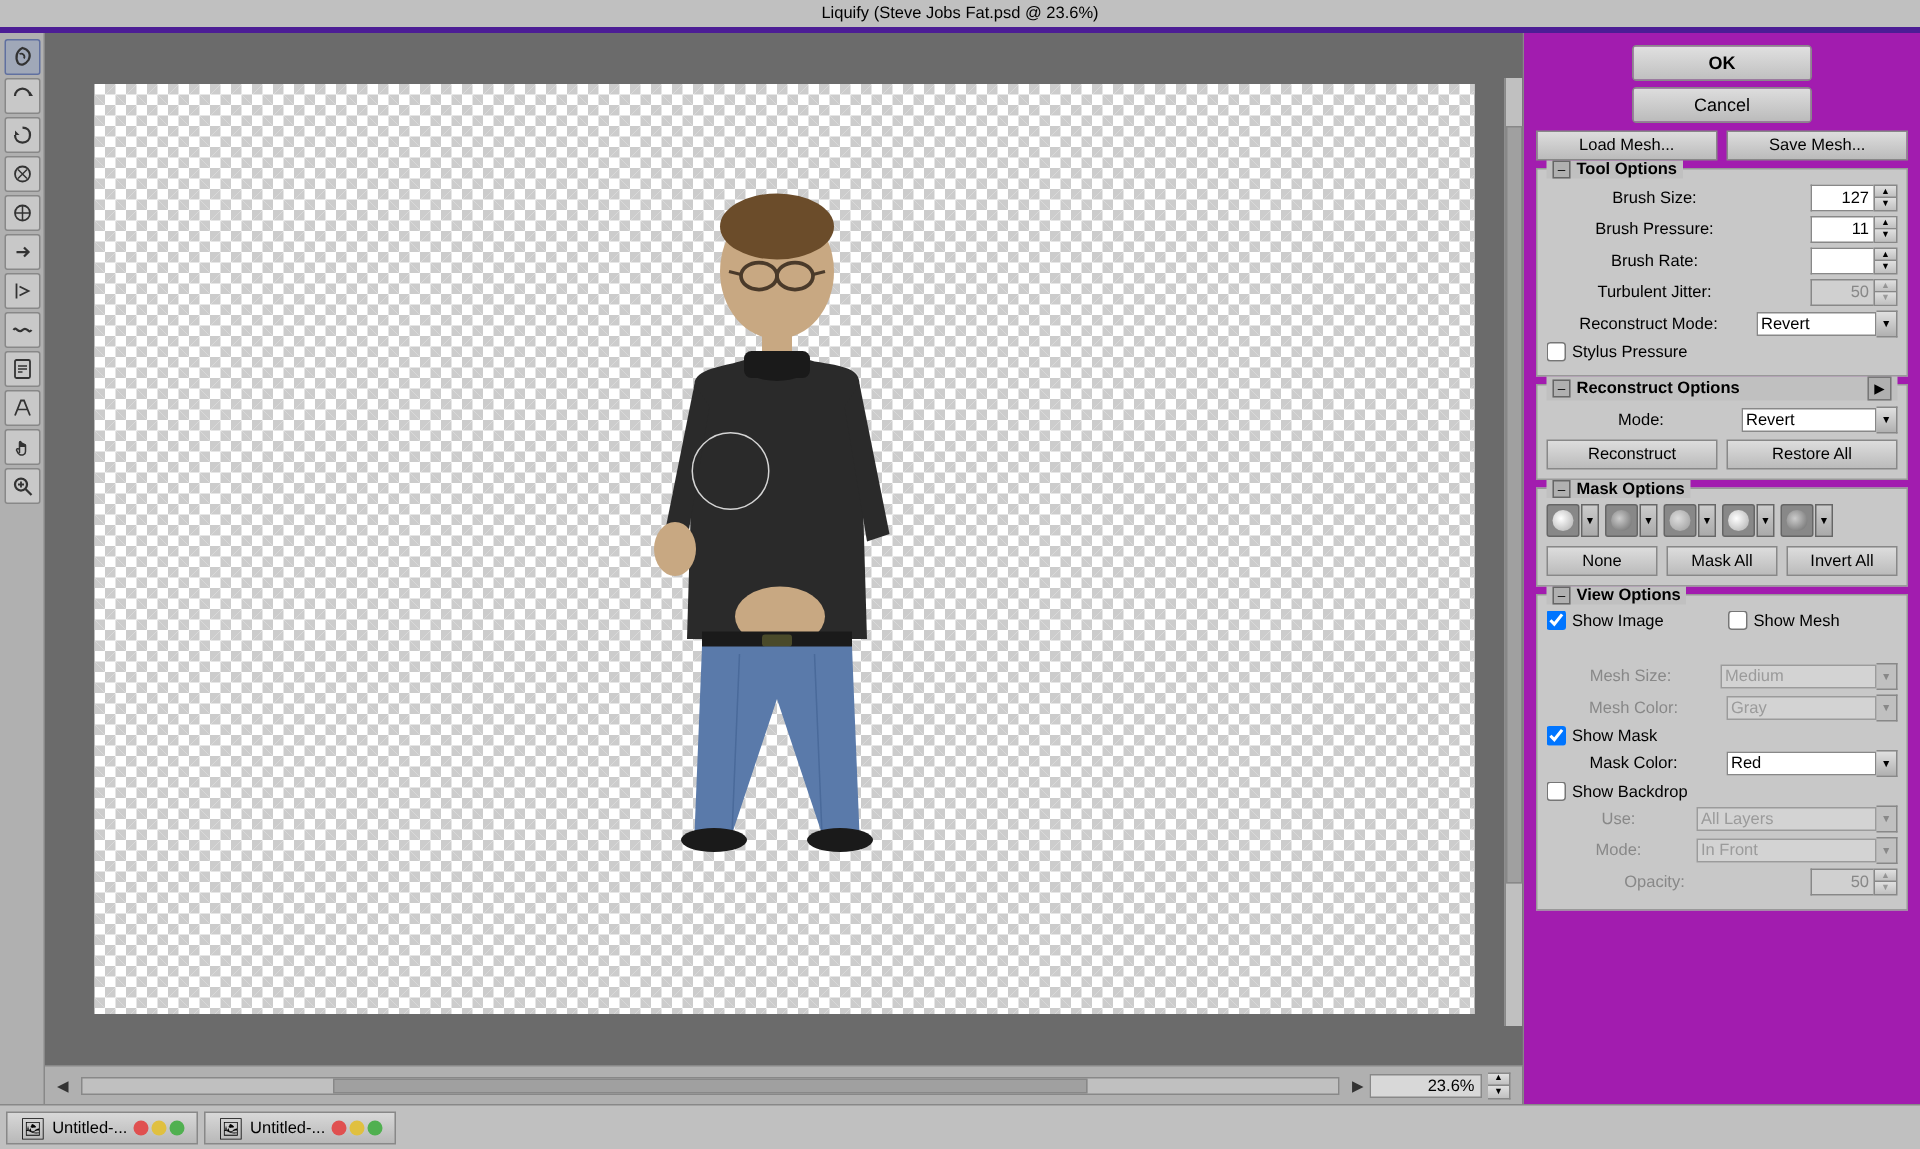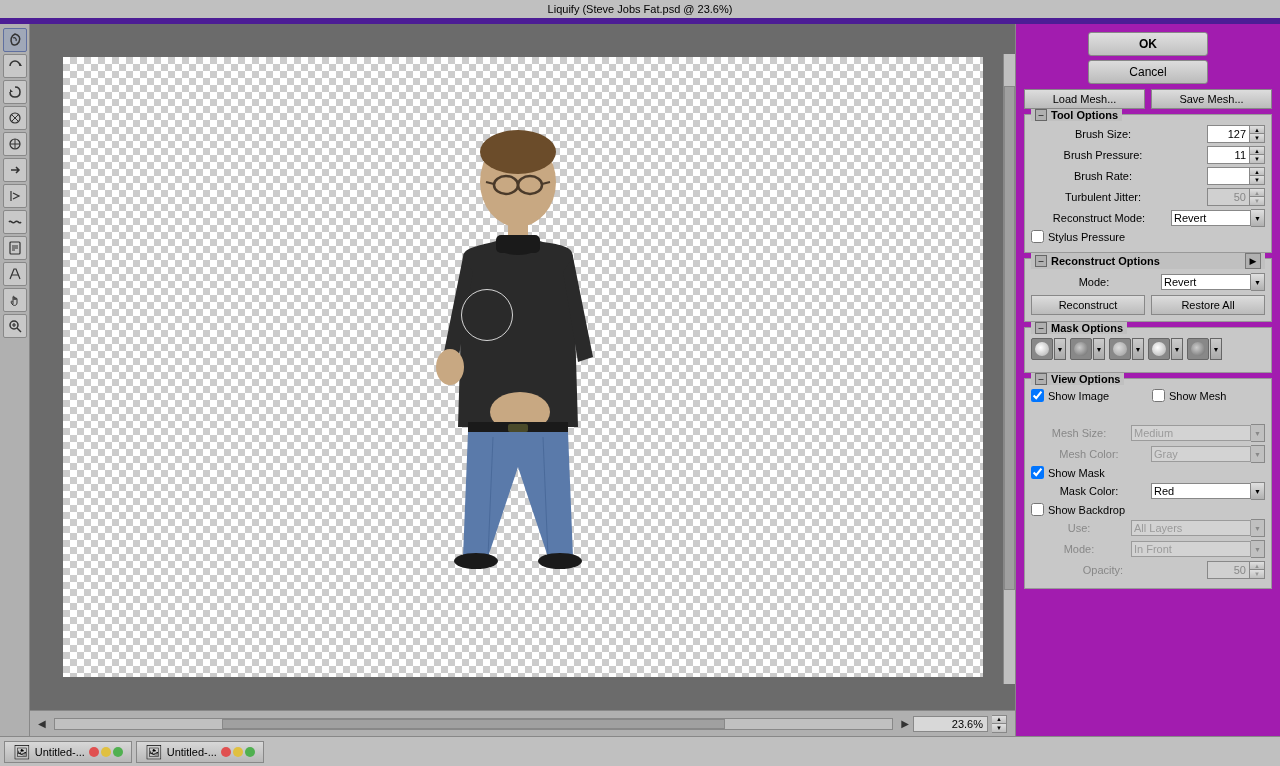--- a/index.html
+++ b/index.html
@@ -12,21 +12,21 @@
       overflow: hidden;
       display: flex;
       flex-direction: column;
     }
     #title-bar {
       background: #c0c0c0;
       text-align: center;
       padding: 3px 0;
       font-size: 11px;
       color: #000;
-      border-bottom: 6px solid #4c1d95;
+      border-bottom: 4px solid #4c1d95;
     }
     #main-area {
       display: flex;
       flex: 1;
       overflow: hidden;
     }
     
     #left-toolbar {
       width: 30px;
       background: #b0b0b0;
@@ -768,20 +768,25 @@
           <div class="mask-dropdown">▼</div>
         </div>
         <div class="mask-icon-group">
           <div class="mask-icon">
             <div class="mask-icon-inner2"></div>
           </div>
           <div class="mask-dropdown">▼</div>
         </div>
       </div>
 
+      <div class="mask-buttons">
+        <button class="mask-btn">None</button>
+        <button class="mask-btn">Mask All</button>
+        <button class="mask-btn">Invert All</button>
+      </div>
     </div>
 
     <div class="section">
       <div class="section-header">
         <div class="section-collapse-btn">–</div>
         <span class="section-title">View Options</span>
       </div>
 
       <div class="view-row">
         <div class="view-col">
@@ -794,21 +799,21 @@
           <div class="checkbox-row">
             <input type="checkbox" class="checkbox-input" style="">
             <span class="checkbox-label">Show Mesh</span>
           </div>
         </div>
       </div>
 
       <div class="form-row">
         <span class="form-label-right" style="width:70px;color:#888;">Mesh Size:</span>
         <div class="select-group">
-          <select class="panel-select" style="width:120px;background:#d8d8d8;color:#888;" disabled="">
+          <select class="panel-select" style="width:104px;background:#d8d8d8;color:#888;" disabled="">
             <option>Medium</option>
             <option>Small</option>
             <option>Large</option>
           </select>
           <div class="panel-select-arrow" style="background:#c0c0c0;color:#888;">▼</div>
         </div>
       </div>
 
       <div class="form-row">
         <span class="form-label-right" style="width:70px;color:#888;">Mesh Color:</span>

